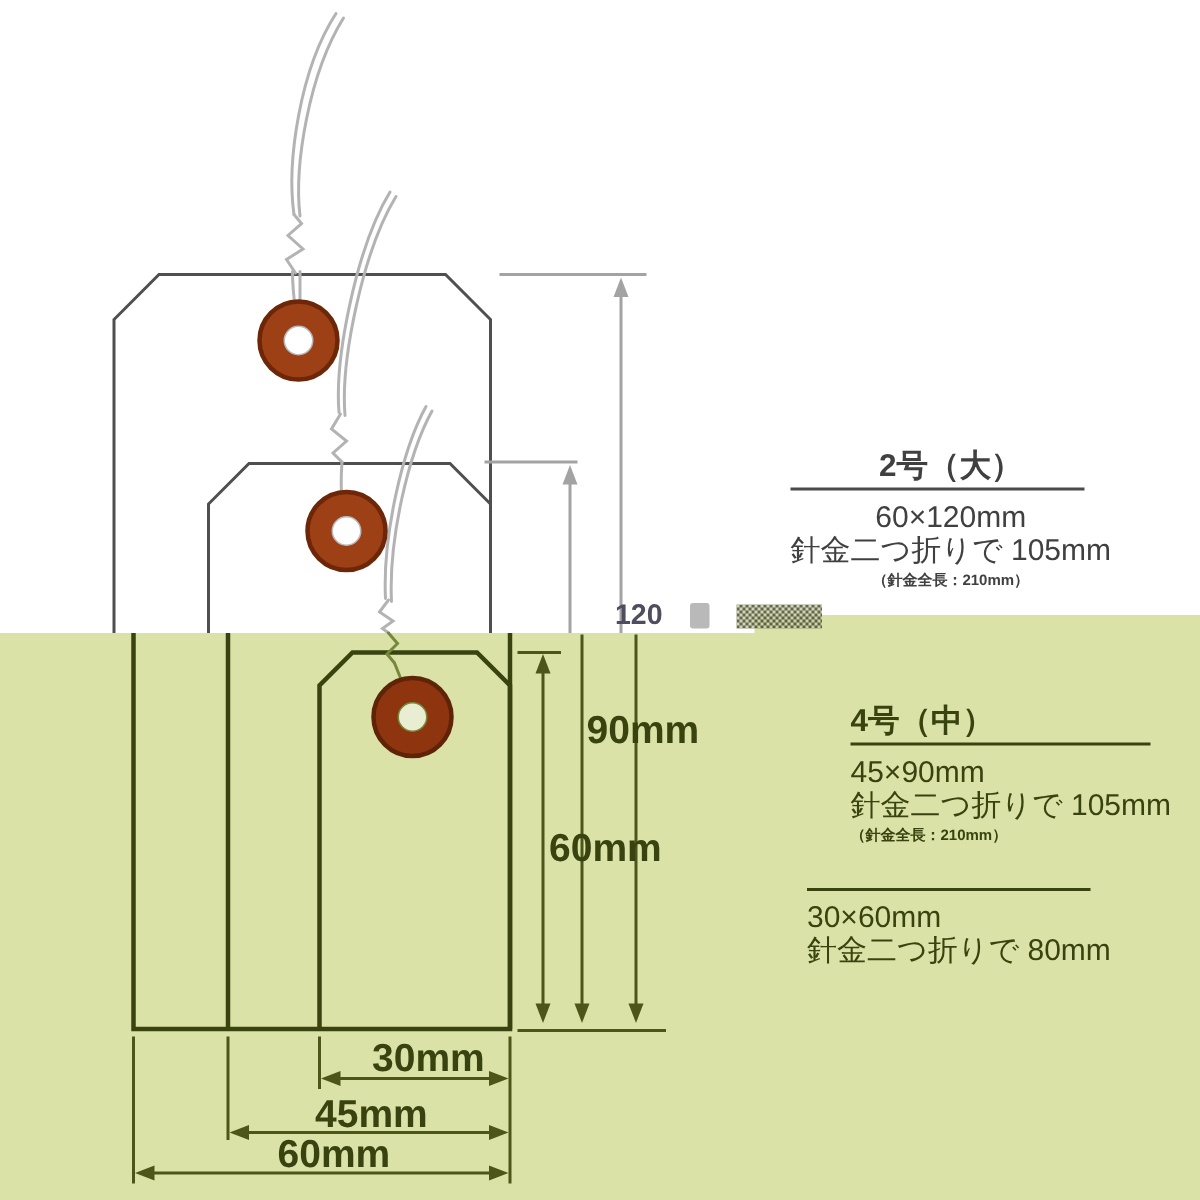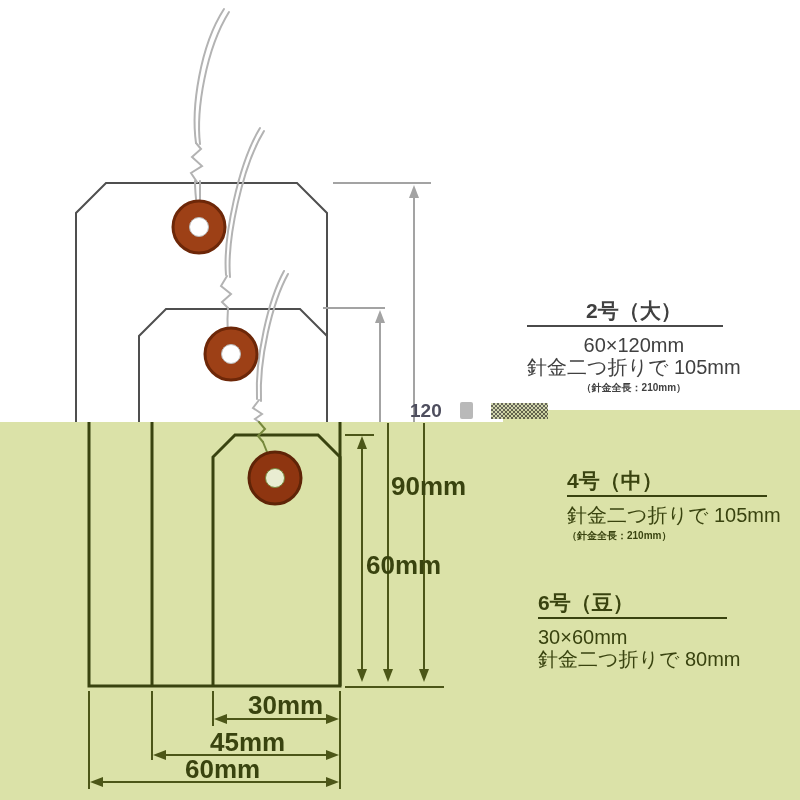--- a/index.html
+++ b/index.html
@@ -146,24 +146,24 @@
     <div class="title">2号（大）</div>
     <div class="rule" style="width:196px;"></div>
     <div class="l">60×120mm</div>
     <div class="l">針金二つ折りで 105mm</div>
     <div class="s">（針金全長：210mm）</div>
   </div>
 
   <div class="spec olive" style="left:567px;top:446px;margin-top:24px;">
     <div class="title">4号（中）</div>
     <div class="rule" style="width:200px;"></div>
+    <div class="l">45×90mm</div>
     <div class="l">針金二つ折りで 105mm</div>
     <div class="s">（針金全長：210mm）</div>
   </div>
 
   <div class="spec olive" style="left:538px;top:592px;">
-    <div class="title">6号（豆）</div>
     <div class="rule" style="width:189px;"></div>
     <div class="l">30×60mm</div>
     <div class="l">針金二つ折りで 80mm</div>
   </div>
 
 </div>
 
 </body></html>

